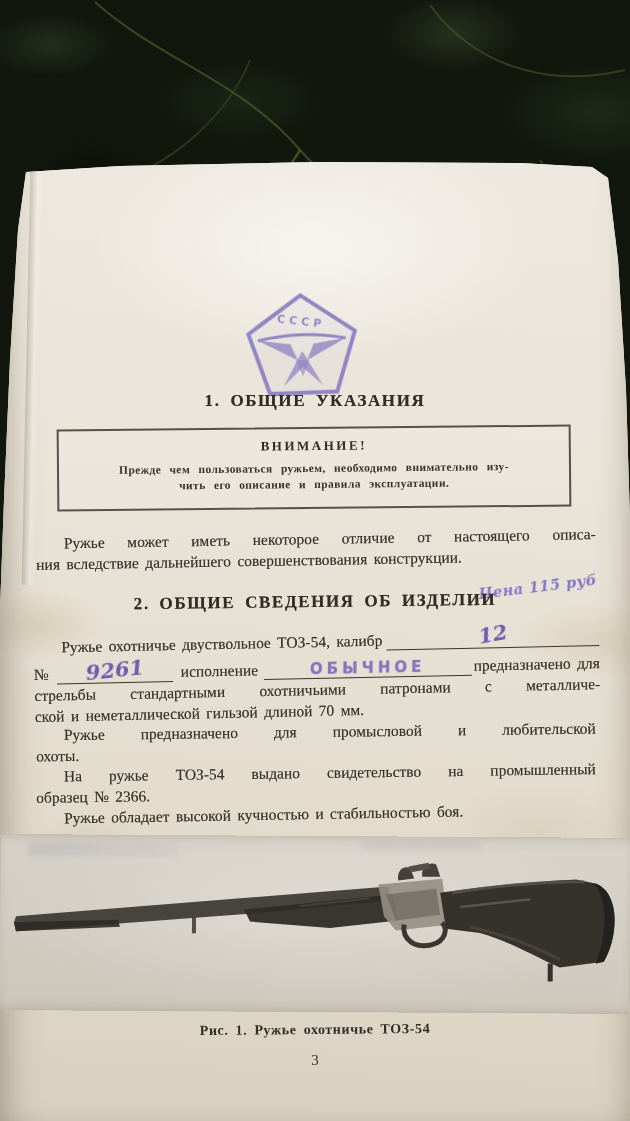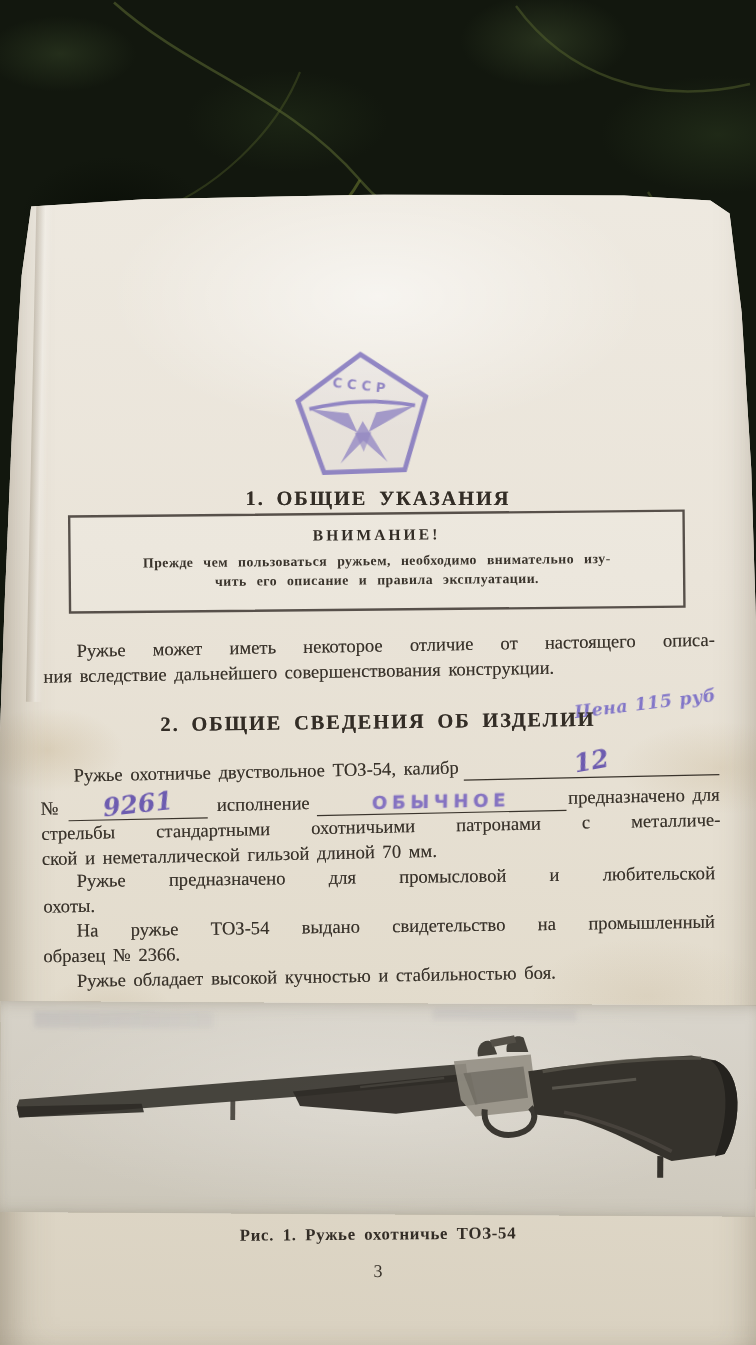--- a/index.html
+++ b/index.html
@@ -150,21 +150,21 @@
       <polygon points="50,2 96,34 79,86 21,86 4,34" fill="rgba(125,112,189,0.05)" stroke="#7d70bd" stroke-width="3.4"></polygon>
       <path d="M12,40 Q50,32 88,40" fill="none" stroke="#7d70bd" stroke-width="2.6"></path>
       <path d="M12,40 L46,58 L40,44 Z" fill="#7d70bd" opacity="0.8"></path>
       <path d="M88,40 L54,58 L60,44 Z" fill="#7d70bd" opacity="0.8"></path>
       <path d="M33,80 L50,50 L67,80 L50,64 Z" fill="#7d70bd" opacity="0.75"></path>
       <path d="M44,58 L56,58 L50,72 Z" fill="#7d70bd" opacity="0.6"></path>
     </svg>
     <span class="cccp">СССР</span>
   </div>
 
-  <div class="abs h-sec" style="top:406px;">1. ОБЩИЕ УКАЗАНИЯ</div>
+  <div class="abs h-sec" style="top:391px;">1. ОБЩИЕ УКАЗАНИЯ</div>
 
   <div class="abs warnbox">
     <div class="warn-title">ВНИМАНИЕ!</div>
     <div class="warn-line first">Прежде чем пользоваться ружьем, необходимо внимательно изу-</div>
     <div class="warn-line">чить его описание и правила эксплуатации.</div>
   </div>
 
   <div class="abs para" style="top:528px;transform:rotate(-1deg);">
     <div class="bodyline just indent">Ружье может иметь некоторое отличие от настоящего описа-</div>
     <div class="bodyline">ния вследствие дальнейшего совершенствования конструкции.</div>

